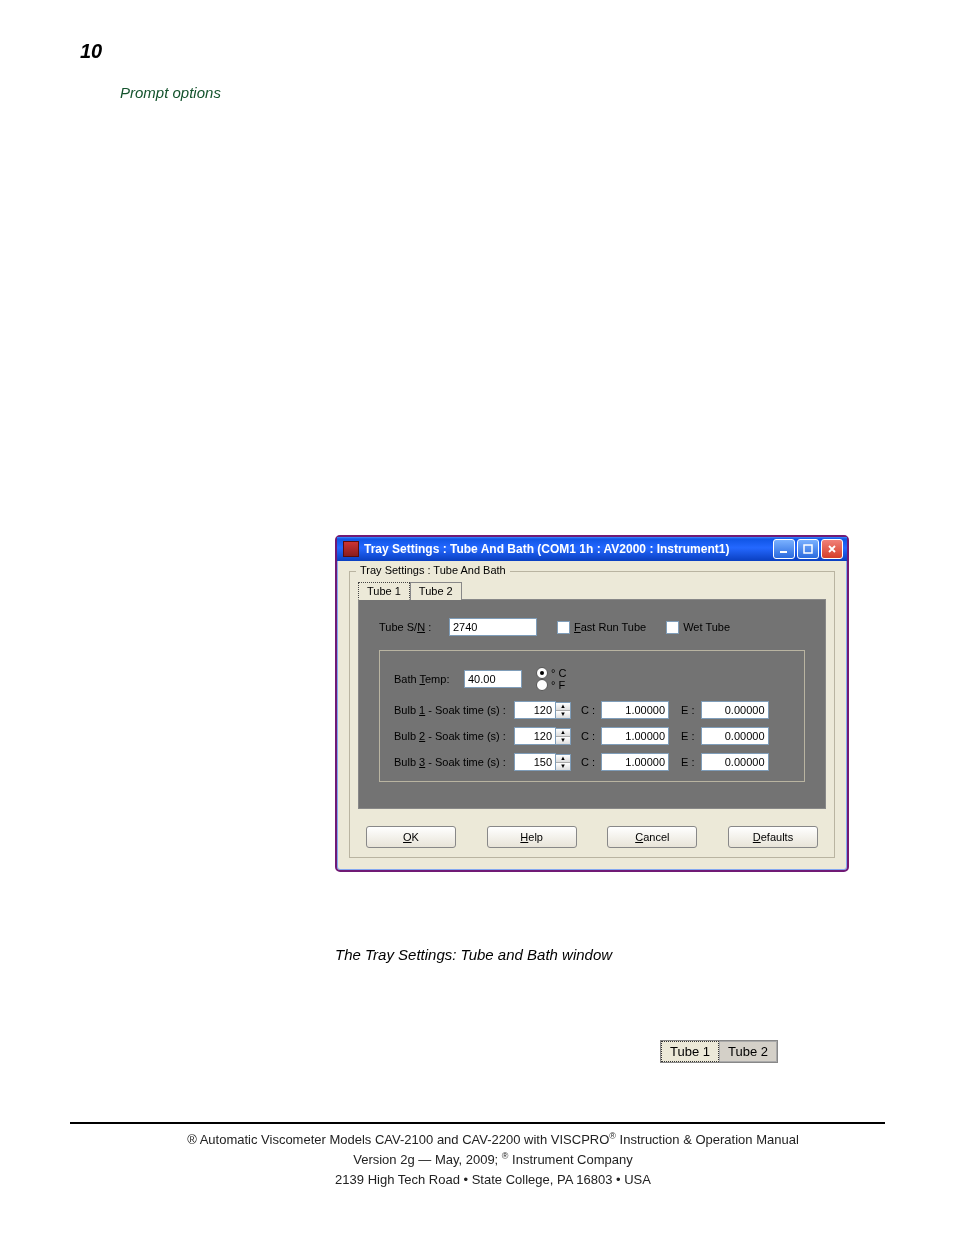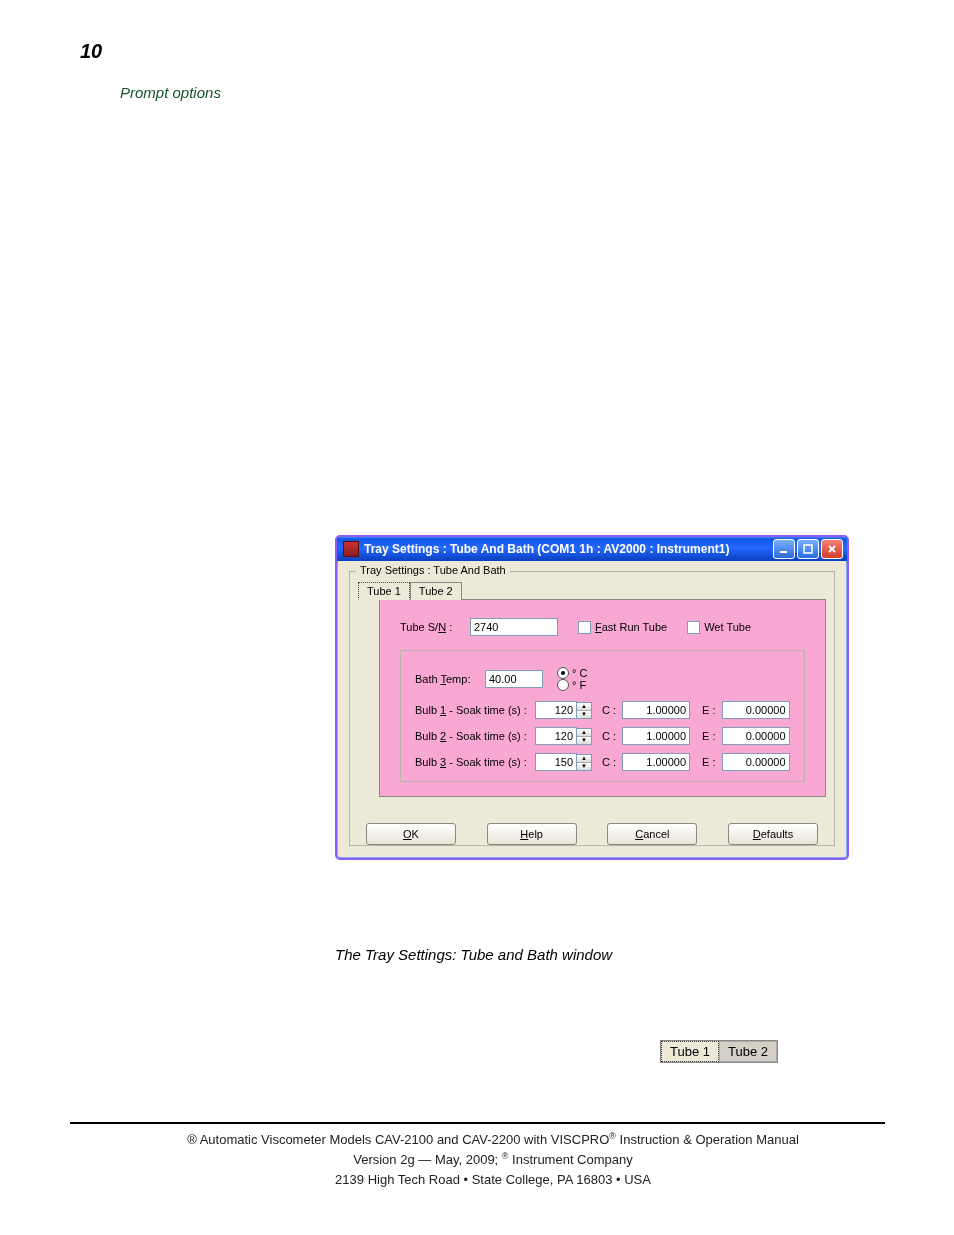--- a/index.html
+++ b/index.html
@@ -84,21 +84,21 @@
     color: #222;
   }
   .footer sup { font-size: 9px; }
 
   
   .dialog {
     position: absolute;
     top: 535px;
     left: 335px;
     width: 510px;
-    border: 2px solid #8b5cf6;
+    border: 2px solid #701a75;
     border-radius: 5px;
     font-family: Tahoma, Arial, sans-serif;
     font-size: 11px;
     background: #ece9d8;
     box-shadow: 0 0 0 1px #84a8f0 inset;
   }
   .titlebar {
     background: linear-gradient(to bottom, #3c8cff 0%, #1055e5 8%, #2468ff 45%, #0a3fc0 100%);
     height: 24px;
     display: flex;
@@ -162,23 +162,22 @@
   }
   .tab.active {
     border: 1px dotted #444;
     border-bottom: 1px solid #ece9d8;
     position: relative;
     z-index: 2;
   }
   .tabpanel {
     border: 1px solid #888;
     margin-top: -1px;
-    padding: 18px 20px 14px 20px;
-    background: #f9a8d4;
-    margin-left: 21px;
+    padding: 18px 20px 26px 20px;
+    background: #737373;
   }
   .row { display: flex; align-items: center; margin-bottom: 8px; }
   .lbl { width: 70px; font-size: 11px; }
   .txt {
     height: 16px;
     border: 1px solid #7f9db9;
     padding: 0 3px;
     font-size: 11px;
     background: #fff;
     font-family: Tahoma, sans-serif;
@@ -241,21 +240,21 @@
     line-height: 7px;
     text-align: center;
     background: linear-gradient(#fff,#ddd);
     border-bottom: 1px solid #aaa;
   }
   .spin .arrows div:last-child { border-bottom: none; }
   .ce-field { margin-left: 6px; }
 
   .btn-row {
     position: absolute;
-    bottom: 0;
+    bottom: 9px;
     left: 16px;
     right: 16px;
     display: flex;
     justify-content: space-between;
   }
   .btn {
     width: 90px;
     height: 22px;
     border: 1px solid #888;
     background: linear-gradient(#fff,#e8e4d8);

